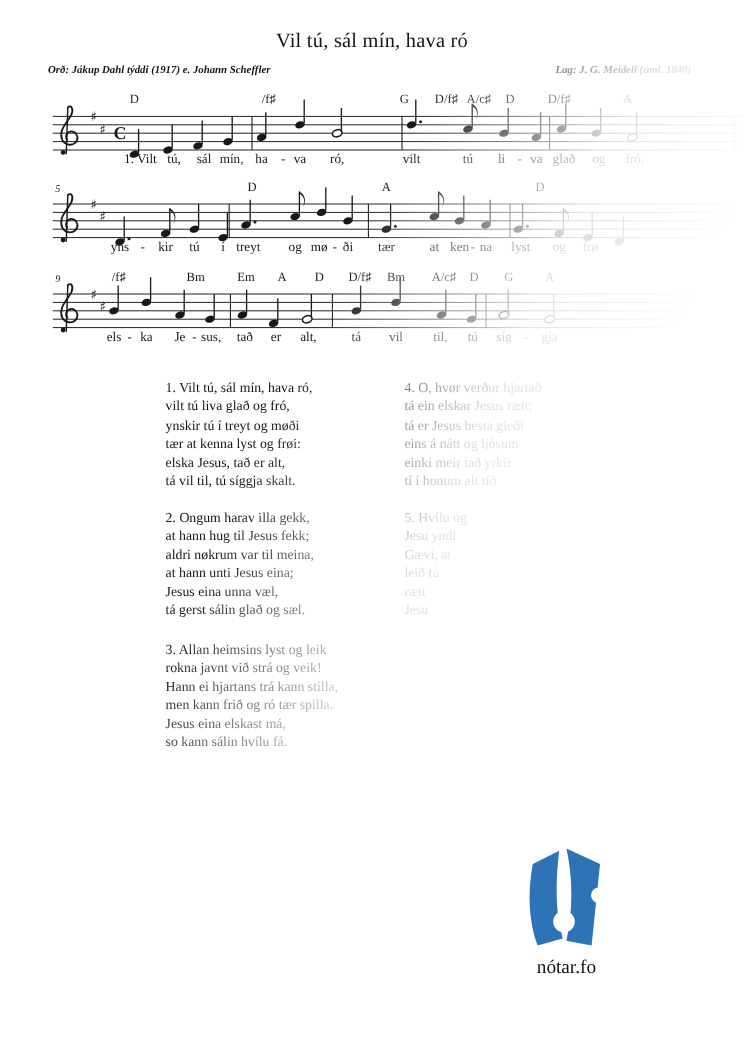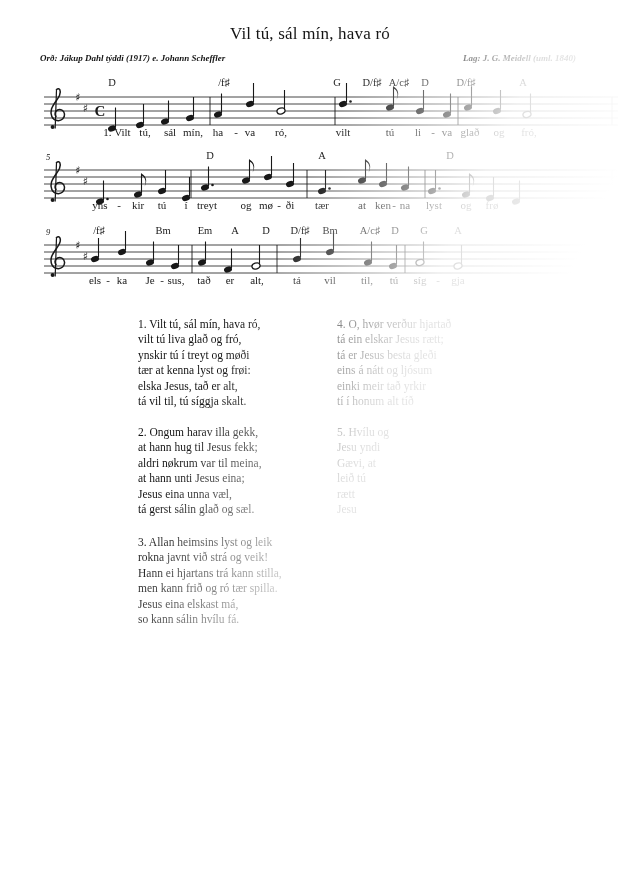--- a/index.html
+++ b/index.html
@@ -312,14 +312,23 @@
     <div>5. Hvílu og</div>
     <div>Jesu yndi</div>
     <div>Gævi, at</div>
     <div>leið tú</div>
     <div>rætt</div>
     <div>Jesu</div>
   </div>
 
   <div class="fade-overlay"></div>
 
+  <div class="logo-wrap">
+    <svg width="70" height="84" viewBox="0 0 70 84">
+      <path id="logo-left-shape" d="M29,3 L7,14 C2.5,38 3.5,62 11,82 L32,76 C25.5,55 26,27 29,3 Z" fill="#2d73b5"></path>
+      <path id="logo-right-shape" d="M35,1 L63,14 L56,82 L35,78 C40.5,53 40.5,25 35,1 Z" fill="#2d73b5"></path>
+      <circle cx="33" cy="62" r="9" fill="#ffffff"></circle>
+      <circle cx="62" cy="40" r="6.5" fill="#ffffff"></circle>
+    </svg>
+    <div class="logo-text">nótar.fo</div>
+  </div>
 
 </div>
 
 </body></html>

